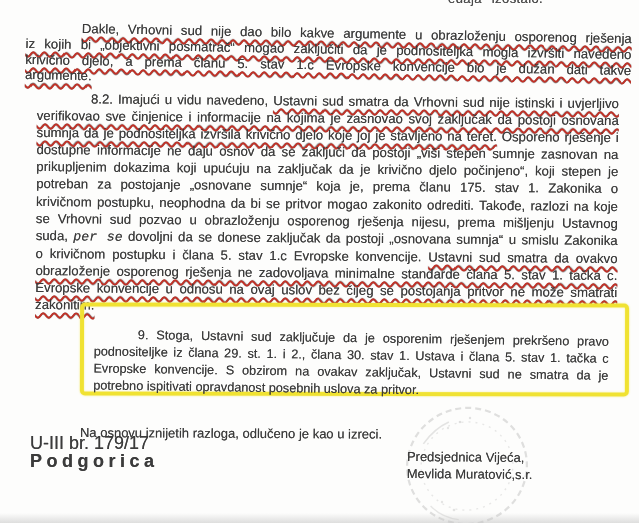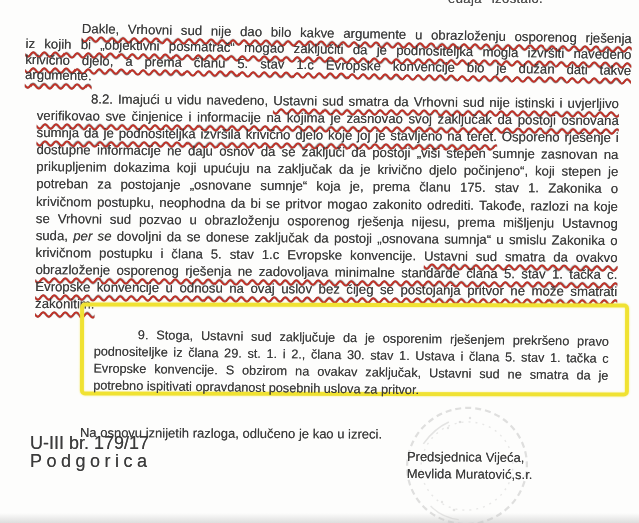--- a/index.html
+++ b/index.html
@@ -11,21 +11,21 @@
     text-shadow:0 0 .5px rgba(55,55,55,.75);
   }
   .para{position:absolute;text-align:justify;}
   .redline{
     text-decoration-line:underline;
     text-decoration-style:wavy;
     text-decoration-color:var(--red,#c23127);
     text-decoration-thickness:2.4px;
     text-underline-offset:3.2px;
   }
-  .it{font-style:italic;}
+  .it{font-style:italic;font-family:Liberation Mono, monospace;}
   .clipped-line{
     position:absolute;top:-9px;left:448px;font-size:13px;
     letter-spacing:.4px;word-spacing:6px;white-space:nowrap;color:#4a4a4a;
   }
   .p1{top:7px;left:26px;width:606px;font-size:13.2px;line-height:15.8px;
       text-indent:56px;word-spacing:3.6px;
       transform:rotate(1.05deg);transform-origin:0 0;}
   .p82{top:77px;left:37px;width:582px;font-size:13.2px;line-height:17.1px;
       text-indent:54px;word-spacing:1.1px;
       transform:rotate(0.5deg);transform-origin:0 0;}
@@ -33,21 +33,21 @@
     position:absolute;top:303px;left:80px;width:541px;height:85px;
     border:4.5px solid var(--yellow,#f0e232);border-radius:5px;
     transform:rotate(0.12deg);
     box-shadow:0 0 2px rgba(240,226,50,.65), inset 0 0 2px rgba(240,226,50,.55);
   }
   .p9{top:7px;left:10px;width:515px;font-size:12.7px;line-height:17px;
       text-indent:44px;transform:rotate(0.7deg);transform-origin:0 0;}
   .closing{top:412px;left:80px;font-size:13px;white-space:nowrap;
       transform:rotate(0.3deg);transform-origin:0 0;}
   .case-block{position:absolute;top:435px;left:30px;font-size:18px;line-height:17.5px;}
-  .case-block .city{letter-spacing:4.5px;}
+  .case-block .city{letter-spacing:4.5px;font-weight:bold;}
   .sig-block{position:absolute;top:448px;left:407px;font-size:13px;line-height:17px;
       transform:rotate(0.5deg);transform-origin:0 0;}
   .stamp{position:absolute;left:396px;top:400px;width:142px;height:132px;opacity:.52;}
   .scanband{position:absolute;left:0;right:0;bottom:0;height:10px;
       background:linear-gradient(180deg, rgba(200,200,200,0), rgba(196,196,196,.55));}
   .block-line{display:block;}
 </style>
 </head>
 <body>
 

